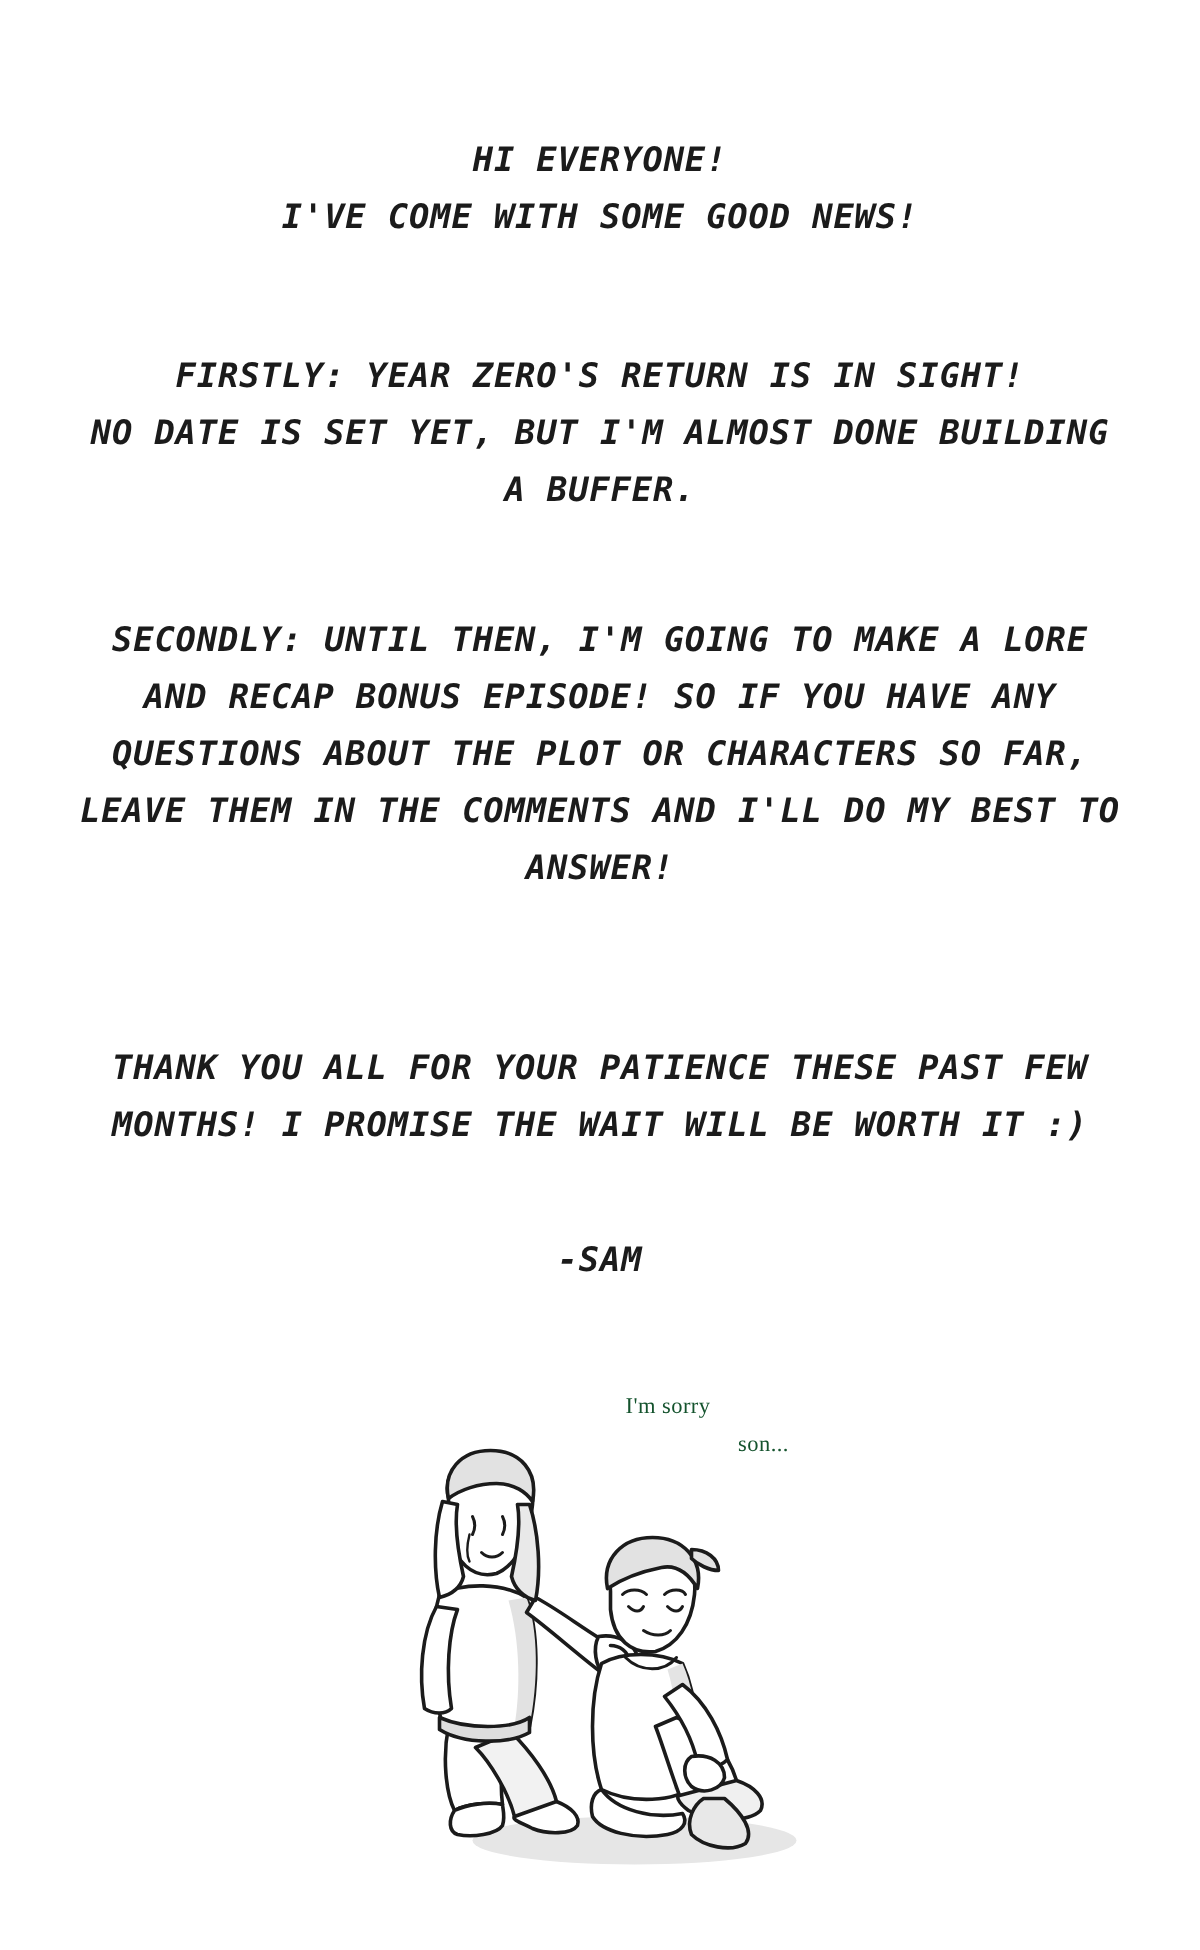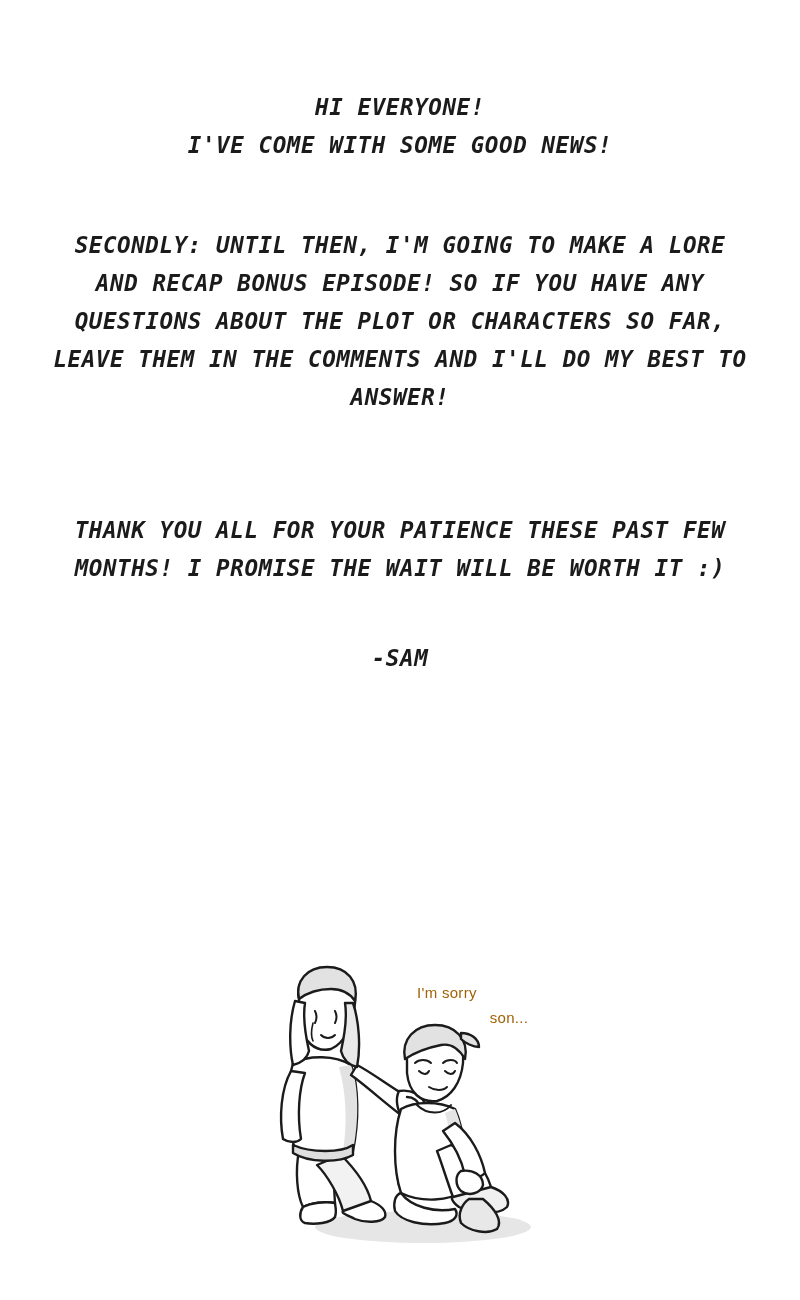--- a/index.html
+++ b/index.html
@@ -52,39 +52,41 @@
     left: 255px;
     top: 955px;
     width: 330px;
     height: 300px;
   }
   .art svg { display: block; }
 
   .speech {
     position: absolute;
     left: 415px;
-    top: 980px;
+    top: 926px;
     width: 140px;
-    font-family: Liberation Sans, sans-serif;
+    font-family: Liberation Serif, serif;
     font-size: 15px;
     line-height: 25px;
-    color: #a16207;
+    color: #14532d;
     letter-spacing: 0.3px;
   }
   .speech .l1 { display: block; text-align: left; padding-left: 2px; }
   .speech .l2 { display: block; text-align: center; padding-left: 48px; }
 </style>
 </head>
 <body>
 
 <div class="page">
 
   <div class="note">
     <p class="para p1">HI EVERYONE!
 I'VE COME WITH SOME GOOD NEWS!</p>
+    <p class="para p2">FIRSTLY: YEAR ZERO'S RETURN IS IN SIGHT!
+NO DATE IS SET YET, BUT I'M ALMOST DONE BUILDING A BUFFER.</p>
     <p class="para p3">SECONDLY: UNTIL THEN, I'M GOING TO MAKE A LORE AND RECAP BONUS EPISODE! SO IF YOU HAVE ANY QUESTIONS ABOUT THE PLOT OR CHARACTERS SO FAR, LEAVE THEM IN THE COMMENTS AND I'LL DO MY BEST TO ANSWER!</p>
     <p class="para p4">THANK YOU ALL FOR YOUR PATIENCE THESE PAST FEW MONTHS! I PROMISE THE WAIT WILL BE WORTH IT :)</p>
     <p class="para p5">-SAM</p>
   </div>
 
   <div class="art">
     <svg width="330" height="300" viewBox="0 0 330 300" xmlns="http://www.w3.org/2000/svg">
       <g>
         <ellipse cx="168" cy="272" rx="108" ry="16" fill="#e6e6e6"></ellipse>
       </g>

